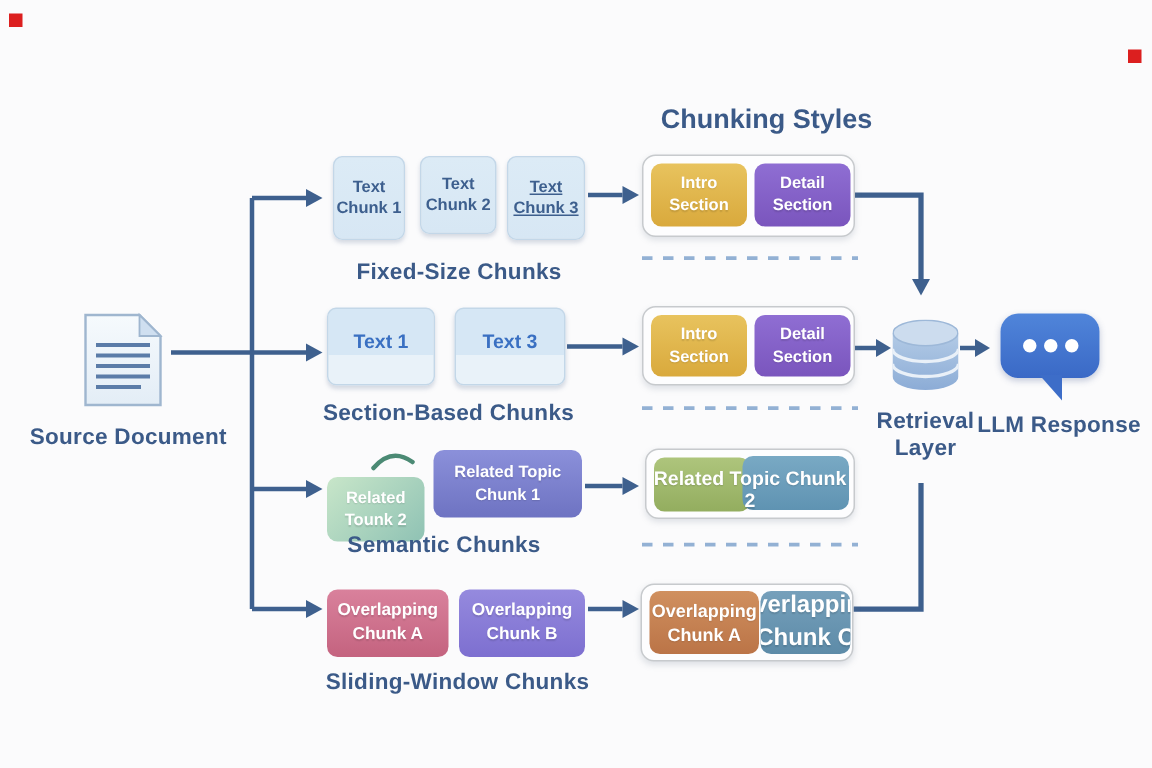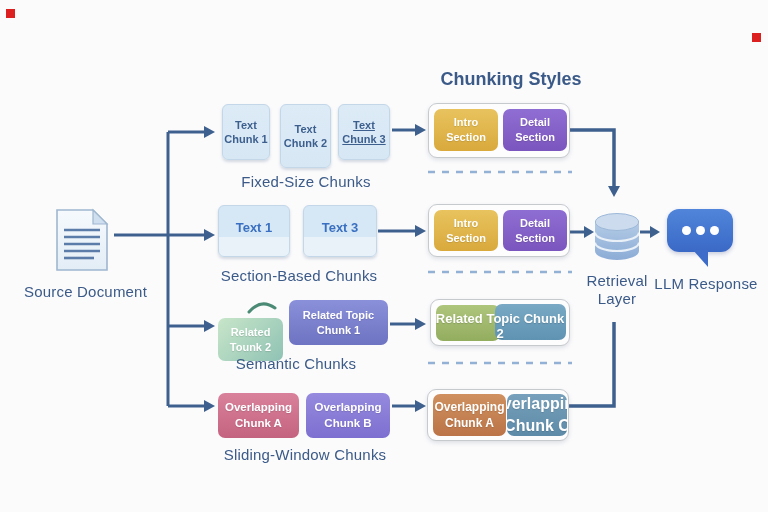--- a/index.html
+++ b/index.html
@@ -2,21 +2,21 @@
 <html><head>
 <meta charset="utf-8">
 <style>
   html,body{margin:0;padding:0;}
   body{font-family:"Liberation Sans","DejaVu Sans",sans-serif;}
   #canvas{position:relative;width:768px;height:512px;background:#fbfbfc;overflow:hidden;}
   .abs{position:absolute;}
   svg.wires{position:absolute;left:0;top:0;z-index:0;}
   .layer{position:absolute;left:0;top:0;width:768px;height:512px;z-index:1;}
 
-  .caption{color:#3b5a88;font-weight:normal;font-size:15px;text-align:center;letter-spacing:.2px;}
+  .caption{color:#3b5a88;font-weight:bold;font-size:15px;text-align:center;letter-spacing:.2px;}
   .title{color:#3b5a88;font-weight:bold;font-size:18px;text-align:center;}
 
   .chunkbox{border-radius:6px;display:flex;align-items:center;justify-content:center;
     text-align:center;font-weight:bold;box-sizing:border-box;overflow:hidden;
     box-shadow:0 2px 3px rgba(110,130,160,.28);}
   .ltblue{background:linear-gradient(180deg,#dcebf6 0%,#d7e7f4 100%);
     border:1px solid #c3d7e8;color:#3d5f8e;font-size:11px;line-height:1.3;}
   .twotone{background:linear-gradient(180deg,#d6e7f5 0%,#d6e7f5 62%,#e9f2f9 62%,#e9f2f9 100%);
     border:1px solid #c3d7e8;color:#3a70c2;font-size:13px;align-items:flex-start;padding-top:14px;}
   .white-card{background:#fdfdfe;border:1.5px solid #c7cacd;border-radius:9px;
@@ -113,21 +113,21 @@
           <line x1="10" y1="29" x2="46" y2="29"></line>
           <line x1="10" y1="36" x2="46" y2="36"></line>
           <line x1="10" y1="43" x2="46" y2="43"></line>
           <line x1="10" y1="50" x2="40" y2="50"></line>
         </g>
       </svg>
     </div>
     <div class="abs caption" style="left:8px;top:283px;width:155px;">Source Document</div>
 
     <div class="abs chunkbox ltblue" style="left:222px;top:104px;width:48px;height:56px;">Text Chunk 1</div>
-    <div class="abs chunkbox ltblue" style="left:280px;top:104px;width:51px;height:64px;">Text Chunk 2</div>
+    <div class="abs chunkbox ltblue" style="left:280px;top:104px;width:51px;height:52px;">Text Chunk 2</div>
     <div class="abs chunkbox ltblue" style="left:338px;top:104px;width:52px;height:56px;text-decoration:underline;">Text Chunk 3</div>
     <div class="abs caption" style="left:216px;top:173px;width:180px;">Fixed-Size Chunks</div>
 
     <div class="abs white-card" style="left:428px;top:103px;width:142px;height:55px;"></div>
     <div class="abs pill yellow" style="left:434px;top:109px;width:64px;height:42px;">Intro Section</div>
     <div class="abs pill purple" style="left:503px;top:109px;width:64px;height:42px;">Detail Section</div>
 
     <div class="abs chunkbox twotone" style="left:218px;top:205px;width:72px;height:52px;">Text 1</div>
     <div class="abs chunkbox twotone" style="left:303px;top:205px;width:74px;height:52px;">Text 3</div>
     <div class="abs caption" style="left:204px;top:267px;width:190px;">Section-Based Chunks</div>

